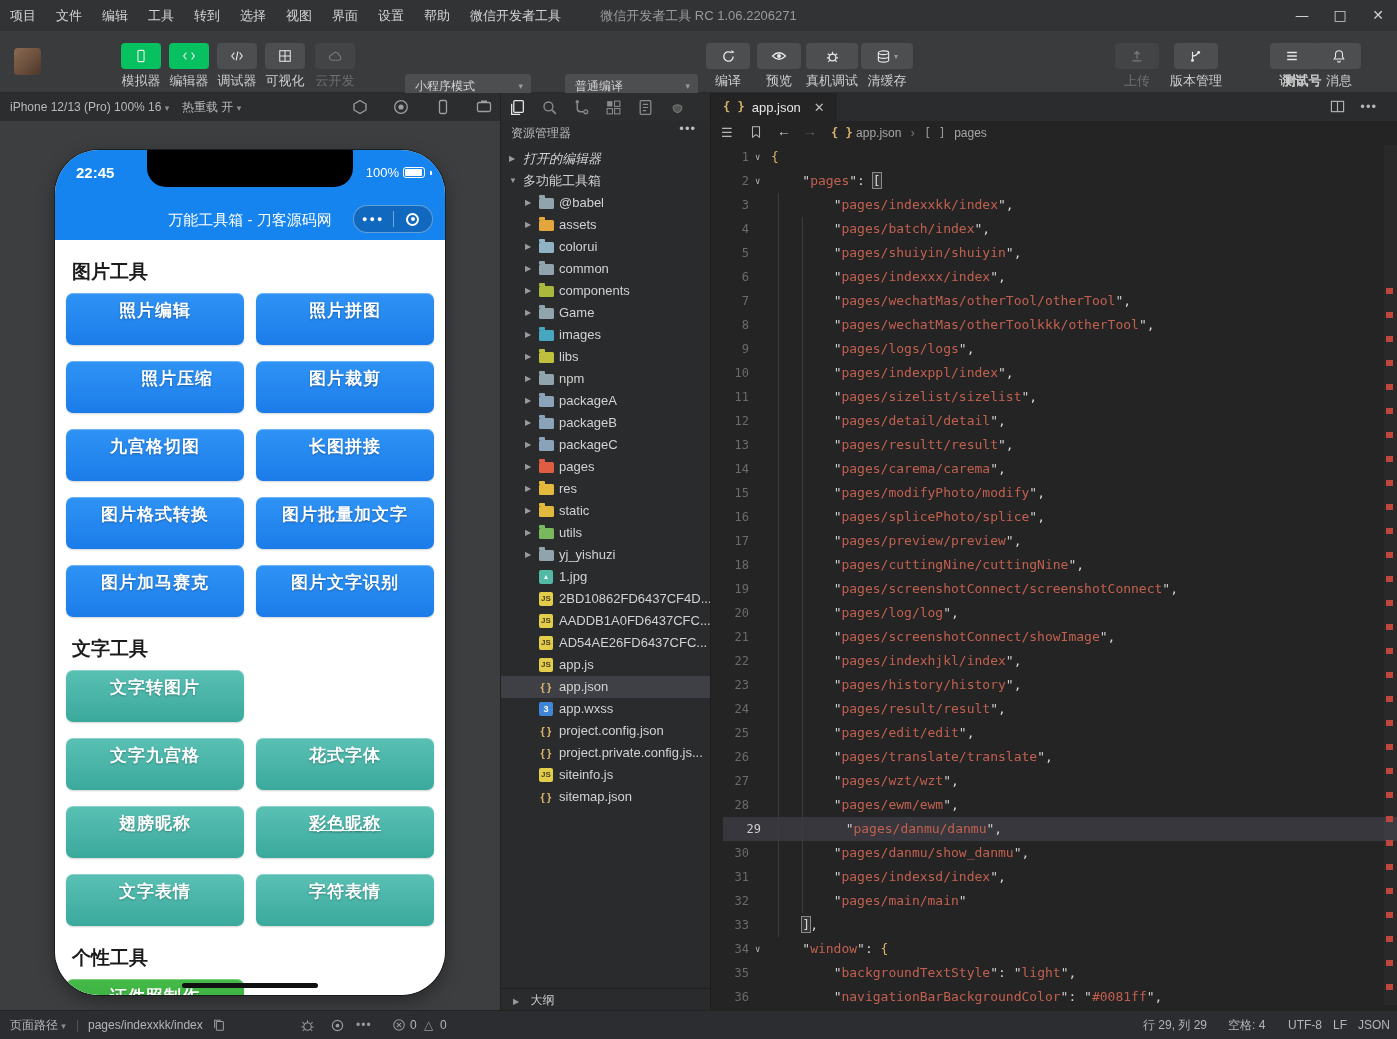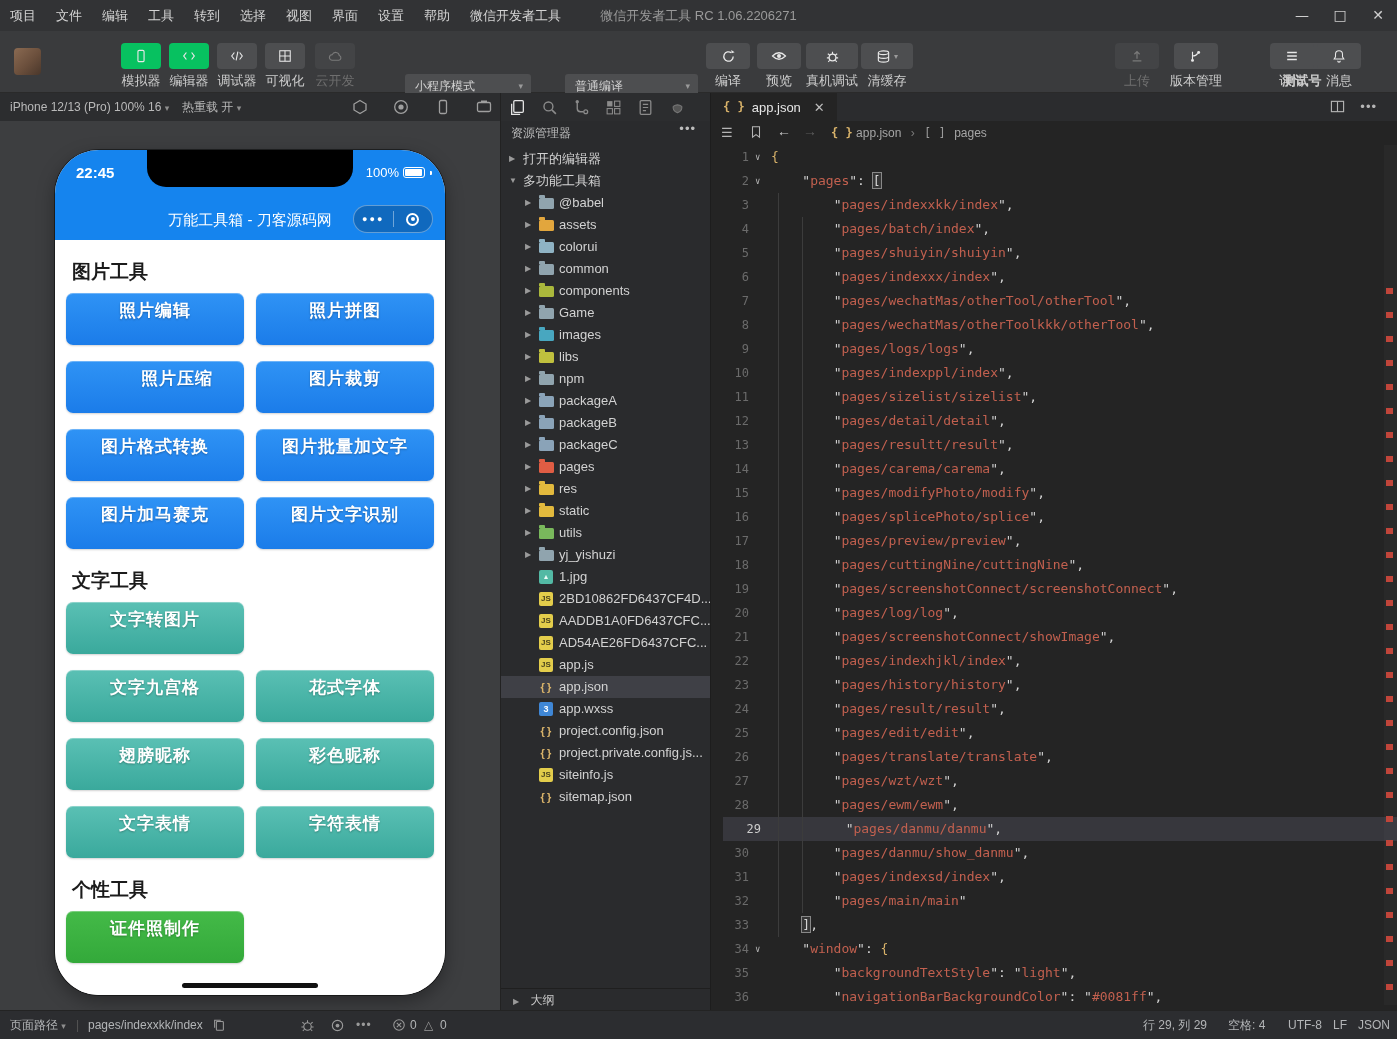--- a/index.html
+++ b/index.html
@@ -304,38 +304,42 @@
           <div class="section-title">图片工具</div>
           <div class="btn-row">
             <div class="tool-btn" style="background: linear-gradient(rgb(47, 147, 245), rgb(27, 124, 233));">照片编辑</div>
             <div class="tool-btn" style="background: linear-gradient(rgb(47, 147, 245), rgb(27, 124, 233));">照片拼图</div>
           </div>
           <div class="btn-row">
             <div class="tool-btn" style="background: linear-gradient(rgb(47, 147, 245), rgb(27, 124, 233)); padding-left: 44px;">照片压缩</div>
             <div class="tool-btn" style="background: linear-gradient(rgb(47, 147, 245), rgb(27, 124, 233));">图片裁剪</div>
           </div>
           <div class="btn-row">
+            <div class="tool-btn" style="background: linear-gradient(rgb(47, 147, 245), rgb(27, 124, 233));">九宫格切图</div>
+            <div class="tool-btn" style="background: linear-gradient(rgb(47, 147, 245), rgb(27, 124, 233));">长图拼接</div>
+          </div>
+          <div class="btn-row">
             <div class="tool-btn" style="background: linear-gradient(rgb(47, 147, 245), rgb(27, 124, 233));">图片格式转换</div>
             <div class="tool-btn" style="background: linear-gradient(rgb(47, 147, 245), rgb(27, 124, 233));">图片批量加文字</div>
           </div>
           <div class="btn-row">
             <div class="tool-btn" style="background: linear-gradient(rgb(47, 147, 245), rgb(27, 124, 233));">图片加马赛克</div>
             <div class="tool-btn" style="background: linear-gradient(rgb(47, 147, 245), rgb(27, 124, 233));">图片文字识别</div>
           </div>
           <div class="section-title">文字工具</div>
           <div class="btn-row">
             <div class="tool-btn" style="background: linear-gradient(rgb(90, 192, 180), rgb(58, 169, 156));">文字转图片</div>
           </div>
           <div class="btn-row">
             <div class="tool-btn" style="background: linear-gradient(rgb(90, 192, 180), rgb(58, 169, 156));">文字九宫格</div>
             <div class="tool-btn" style="background: linear-gradient(rgb(90, 192, 180), rgb(58, 169, 156));">花式字体</div>
           </div>
           <div class="btn-row">
             <div class="tool-btn" style="background: linear-gradient(rgb(90, 192, 180), rgb(58, 169, 156));">翅膀昵称</div>
-            <div class="tool-btn" style="background: linear-gradient(rgb(90, 192, 180), rgb(58, 169, 156));">彩色昵称</div>
+            <div class="tool-btn" style="background: linear-gradient(rgb(90, 192, 180), rgb(58, 169, 156)); text-decoration: underline;">彩色昵称</div>
           </div>
           <div class="btn-row">
             <div class="tool-btn" style="background: linear-gradient(rgb(90, 192, 180), rgb(58, 169, 156));">文字表情</div>
             <div class="tool-btn" style="background: linear-gradient(rgb(90, 192, 180), rgb(58, 169, 156));">字符表情</div>
           </div>
           <div class="section-title">个性工具</div>
           <div class="btn-row">
             <div class="tool-btn" style="background: linear-gradient(rgb(68, 186, 72), rgb(51, 169, 58));">证件照制作</div>
           </div>
           <div class="btn-row">
@@ -386,21 +390,21 @@
         </span>
       <span class="eicon" style="left:168px;">
         <svg viewBox="0 0 16 16" width="17" height="17">
             <path d="M4 7 q4 -3 8 0 q1 4 -4 6 q-5 -2 -4 -6z" fill="#555" stroke="#777" stroke-width="1"></path>
           </svg>
         </span>
     </div>
     <span id="exp-header">资源管理器</span>
     <span id="exp-more">•••</span>
     <div id="tree">
-        <div class="trow"><span class="chev" style="left: 8px;">▶</span><span style="padding-left: 22px;">打开的编辑器</span></div>
+        <div class="trow"><span class="chev" style="left: 8px;">▶</span><span style="padding-left: 22px; font-style: italic;">打开的编辑器</span></div>
         <div class="trow"><span class="chev" style="left: 8px;">▼</span><span style="padding-left: 22px;">多功能工具箱</span></div>
         <div class="trow">
           <span class="chev" style="left: 24px;">▶</span>
           <span class="f-ic" style="left: 38px; background: rgb(144, 164, 174);"></span>
           <span class="t-name">@babel</span>
         </div>
         <div class="trow">
           <span class="chev" style="left: 24px;">▶</span>
           <span class="f-ic" style="left: 38px; background: rgb(226, 166, 61);"></span>
           <span class="t-name">assets</span>

